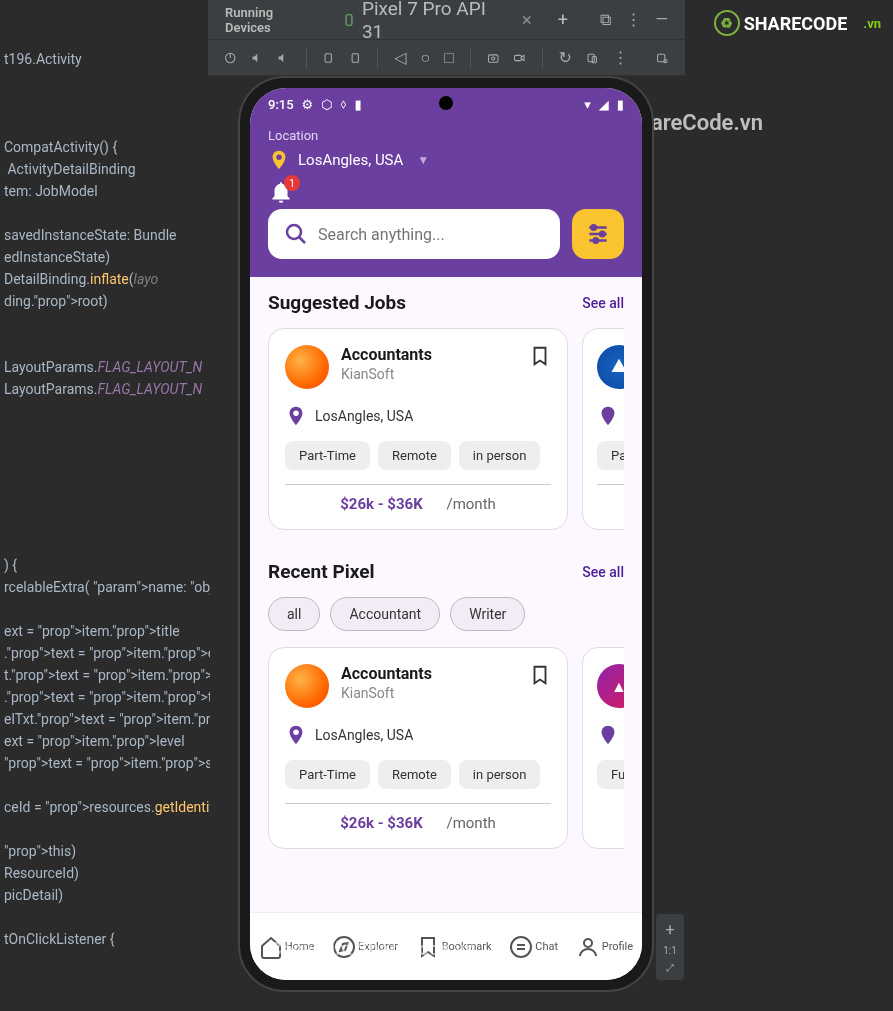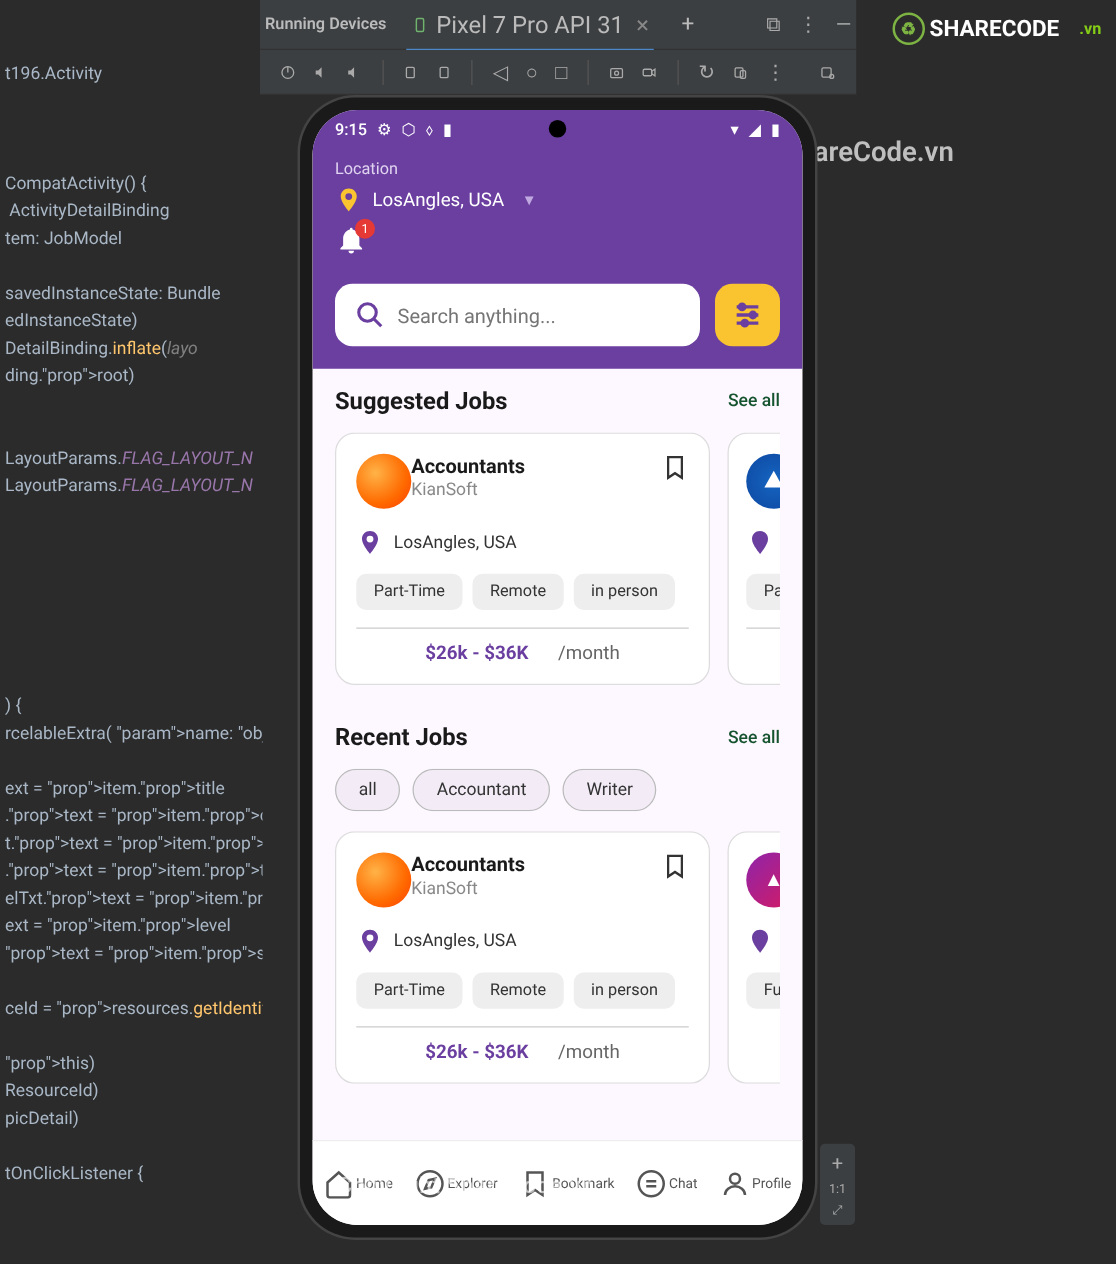--- a/index.html
+++ b/index.html
@@ -6,21 +6,21 @@
 body { background: #2b2b2b; width: 893px; height: 1011px; overflow: hidden; position: relative; }
 
 
 .ide-bg { position: absolute; inset: 0; background: #2b2b2b; color: #a9b7c6; font-family: 'JetBrains Mono', Consolas, monospace; font-size: 14px; line-height: 22px; }
 .code-area { position: absolute; left: 0; top: 48px; width: 210px; padding-left: 4px; overflow: hidden; white-space: pre; }
 .code-area .fn { color: #ffc66d; }
 .code-area .prop { color: #9876aa; }
 .code-area .param { color: #808080; font-style: italic; }
 
 
-.ide-top { position: absolute; top: 0; left: 208px; right: 208px; height: 40px; background: #3c3f41; display: flex; align-items: center; padding: 0 4px; gap: 16px; border-bottom: 1px solid #323232; }
+.ide-top { position: absolute; top: 0; left: 208px; right: 208px; height: 40px; background: #3c3f41; display: flex; align-items: center; padding: 0 17px; gap: 16px; border-bottom: 1px solid #323232; }
 .ide-top .tab-label { color: #bbb; font-size: 13px; font-weight: 600; }
 .ide-top .device-tab { display: flex; align-items: center; gap: 6px; color: #bbb; font-size: 19px; border-bottom: 2px solid #4a88c7; padding: 10px 4px 8px; }
 .ide-top .device-tab svg { width: 14px; height: 14px; }
 .ide-top .plus { color: #bbb; font-size: 18px; margin-left: 6px; }
 .ide-top .spacer { flex: 1; }
 .ide-top .win-icons { display: flex; gap: 14px; color: #aaa; }
 
 .ide-toolbar { position: absolute; top: 40px; left: 208px; right: 208px; height: 36px; background: #3c3f41; display: flex; align-items: center; padding: 0 16px; gap: 14px; color: #aaa; border-bottom: 1px solid #323232; }
 .ide-toolbar .sep { width: 1px; height: 20px; background: #555; margin: 0 2px; }
 .ide-toolbar svg, .ide-toolbar .ico { width: 16px; height: 16px; display: inline-block; }
@@ -46,35 +46,35 @@
 
 .app-header { background: #6b3fa0; padding: 8px 18px 18px; }
 .loc-row { display: flex; justify-content: space-between; align-items: flex-start; flex-direction: column; }
 .loc-left { }
 .loc-label { color: #e0d4f0; font-size: 13px; margin-bottom: 6px; }
 .loc-value { display: flex; align-items: center; gap: 8px; color: #fff; font-size: 15px; }
 .loc-pin { width: 22px; height: 22px; }
 .bell-wrap { position: relative; margin-top: 8px; }
 .bell-wrap .badge { position: absolute; top: -4px; right: -6px; background: #e53935; color: #fff; font-size: 10px; width: 16px; height: 16px; border-radius: 50%; display: flex; align-items: center; justify-content: center; }
 
-.search-row { display: flex; gap: 12px; margin-top: 18px; }
+.search-row { display: flex; gap: 12px; }
 .search-box { flex: 1; background: #fff; border-radius: 14px; height: 50px; display: flex; align-items: center; padding: 0 16px; gap: 10px; }
 .search-box input { border: none; outline: none; font-size: 16px; color: #888; flex: 1; background: transparent; }
 .filter-btn { width: 52px; height: 50px; background: #f9c430; border-radius: 14px; display: flex; align-items: center; justify-content: center; }
 
 
 .section { padding: 14px 18px 16px; }
 .section-head { display: flex; justify-content: space-between; align-items: center; margin-bottom: 14px; }
 .section-title { font-size: 19px; font-weight: 700; color: #1a1a1a; }
-.see-all { color: #14532d; font-size: 14px; font-weight: 500; }
+.see-all { color: #4c1d95; font-size: 14px; font-weight: 500; }
 
 .cards-row { display: flex; gap: 14px; overflow: hidden; }
 .job-card { background: #fff; border: 1px solid #ddd; border-radius: 16px; padding: 16px; min-width: 300px; flex-shrink: 0; }
 .job-card.narrow { min-width: 60px; padding: 16px 8px 16px 14px; }
-.card-top { display: flex; align-items: flex-start; gap: 0; }
+.card-top { display: flex; align-items: flex-start; gap: 12px; }
 .company-logo { width: 44px; height: 44px; border-radius: 50%; flex-shrink: 0; }
 .logo-orange { background: radial-gradient(circle at 35% 35%, #ffb347, #ff6a00 60%, #ff3d00); }
 .logo-blue { background: radial-gradient(circle at 50% 50%, #1565c0, #0d47a1); display:flex; align-items:center; justify-content:center; }
 .logo-purple { background: linear-gradient(135deg, #8e24aa, #d81b60); display:flex; align-items:center; justify-content:center; color:#fff; }
 .job-info { flex: 1; }
 .job-title { font-size: 16px; font-weight: 700; color: #1a1a1a; }
 .job-company { font-size: 14px; color: #888; margin-top: 2px; }
 .bookmark { width: 22px; height: 22px; }
 
 .job-loc { display: flex; align-items: center; gap: 8px; margin-top: 16px; color: #333; font-size: 14px; }
@@ -291,21 +291,21 @@
               <span class="tag">Part-</span>
             </div>
           <div class="divider"></div>
           <div class="salary-row">&nbsp;</div>
         </div>
       </div>
     </div>
 
     <div class="section">
       <div class="section-head">
-        <div class="section-title">Recent Jobs</div>
+        <div class="section-title">Recent Pixel</div>
         <div class="see-all">See all</div>
       </div>
       <div class="chips">
         <span class="chip">all</span>
         <span class="chip">Accountant</span>
         <span class="chip">Writer</span>
       </div>
       <div class="cards-row" style="margin-top:16px">
         <div class="job-card">
           <div class="card-top">

